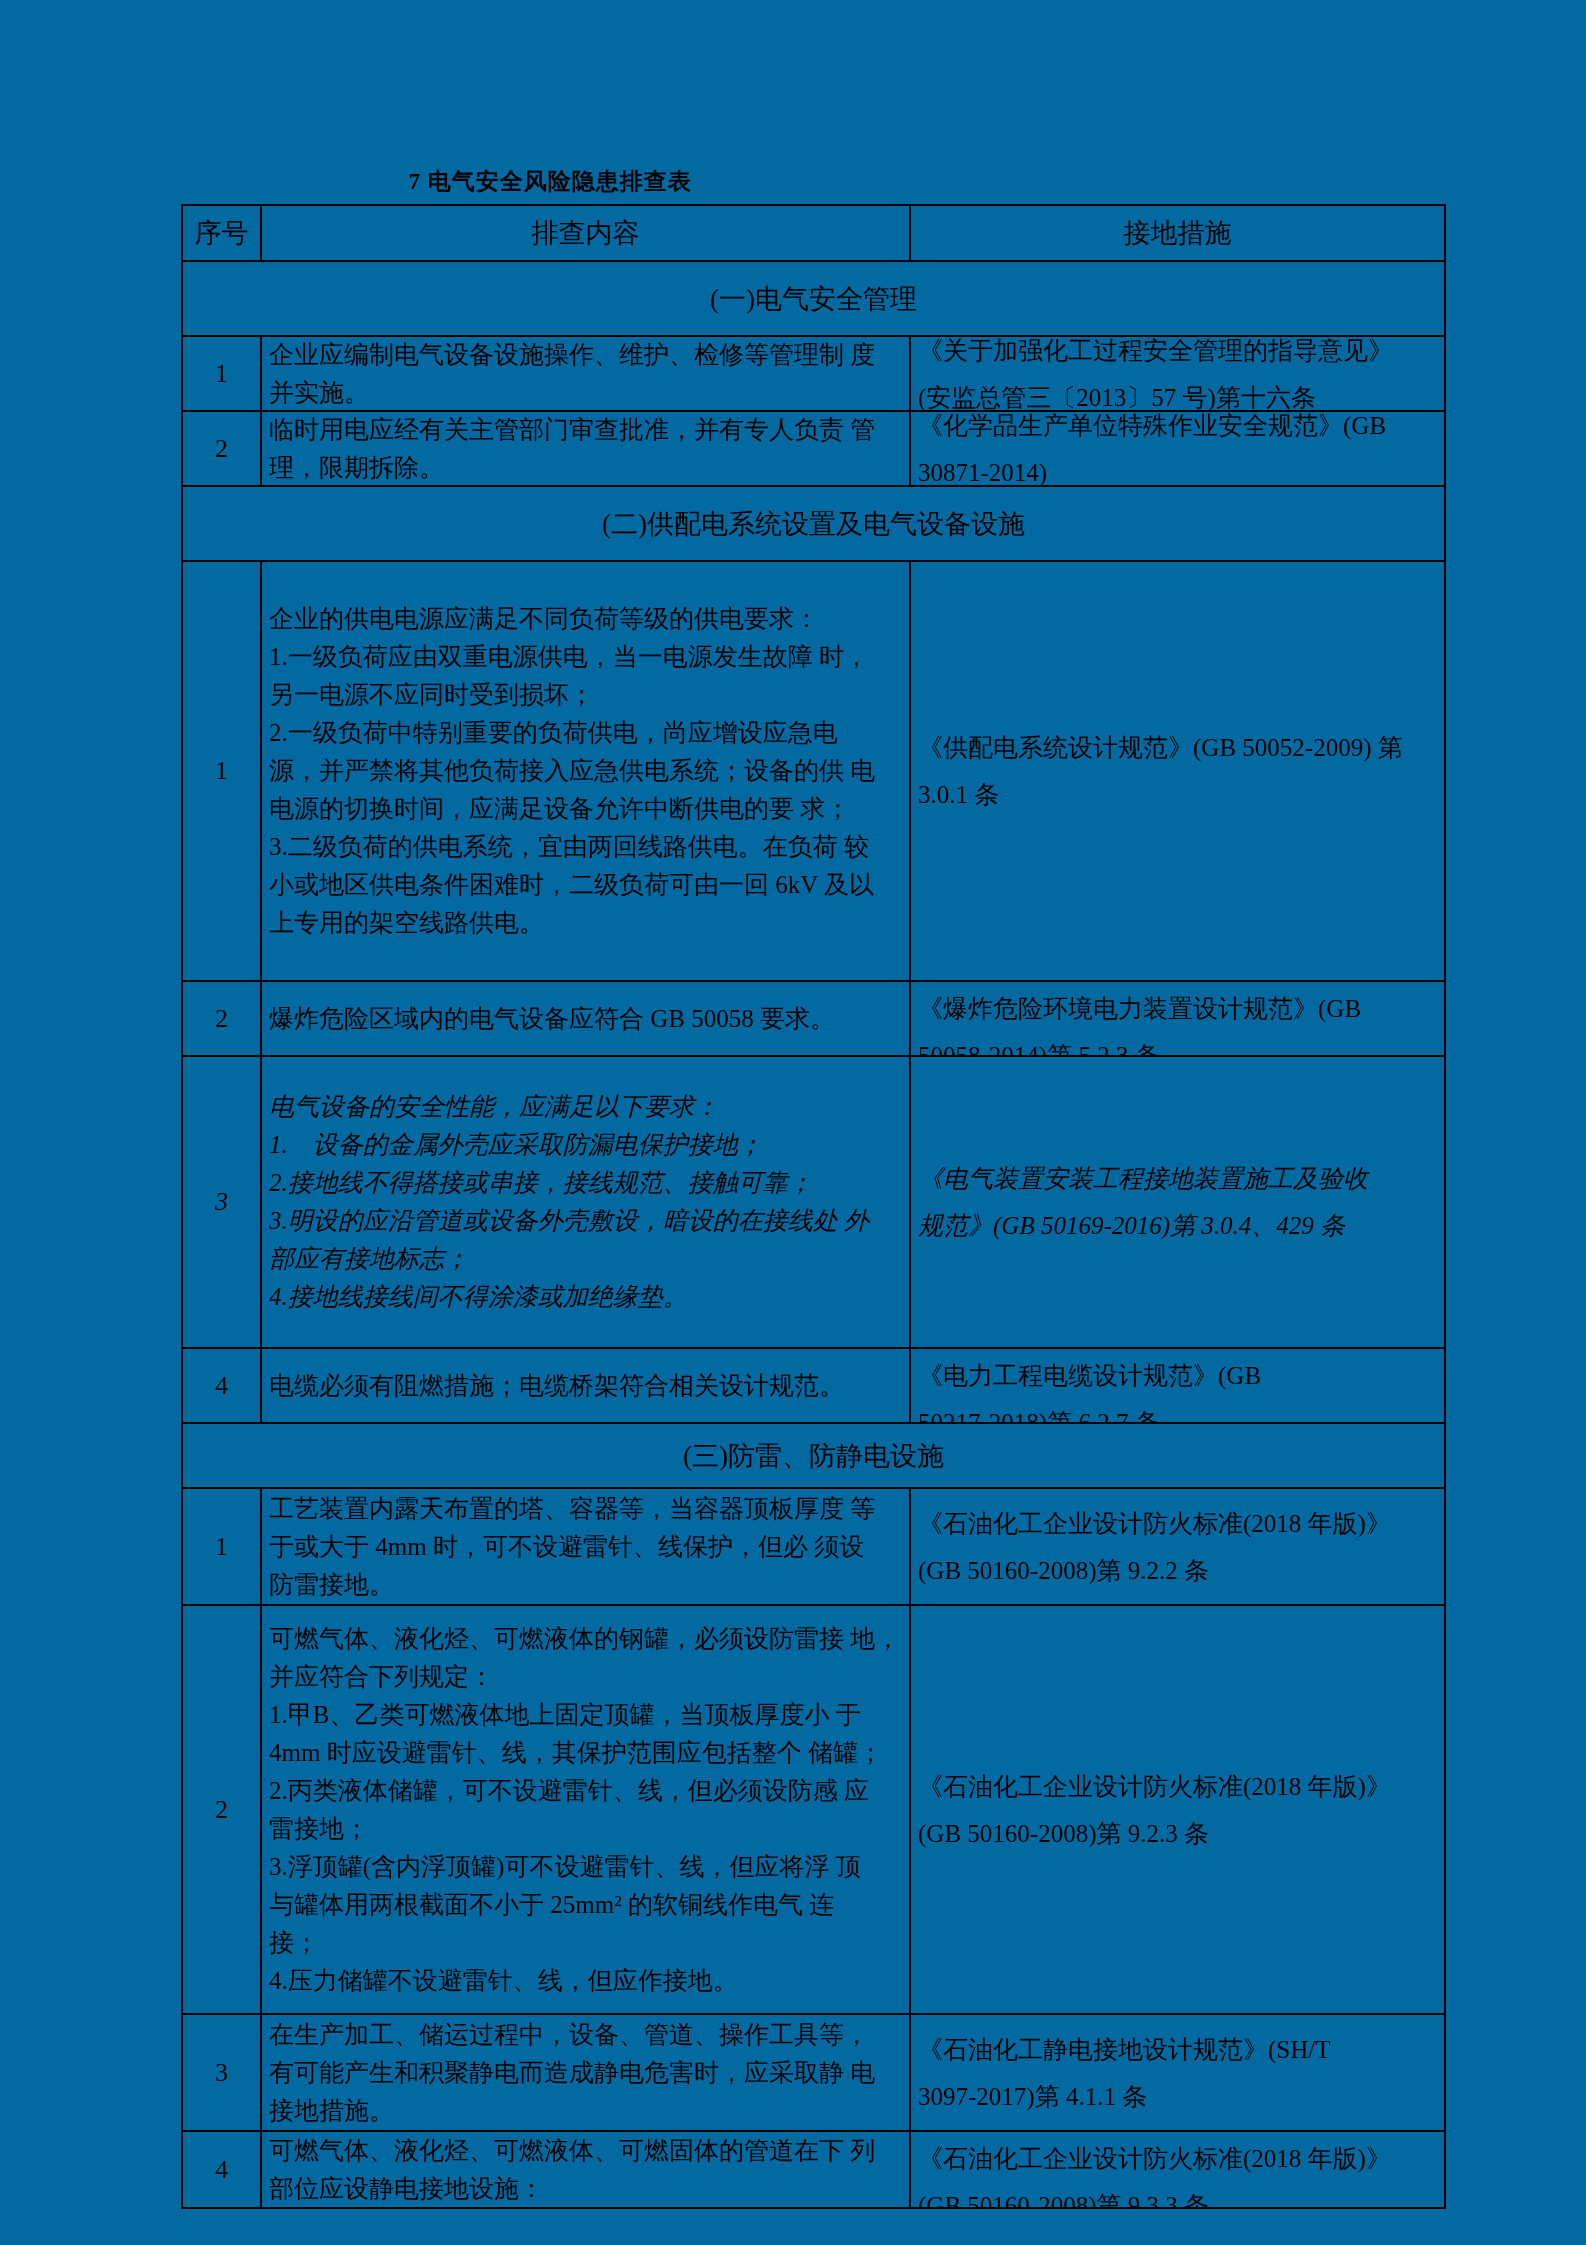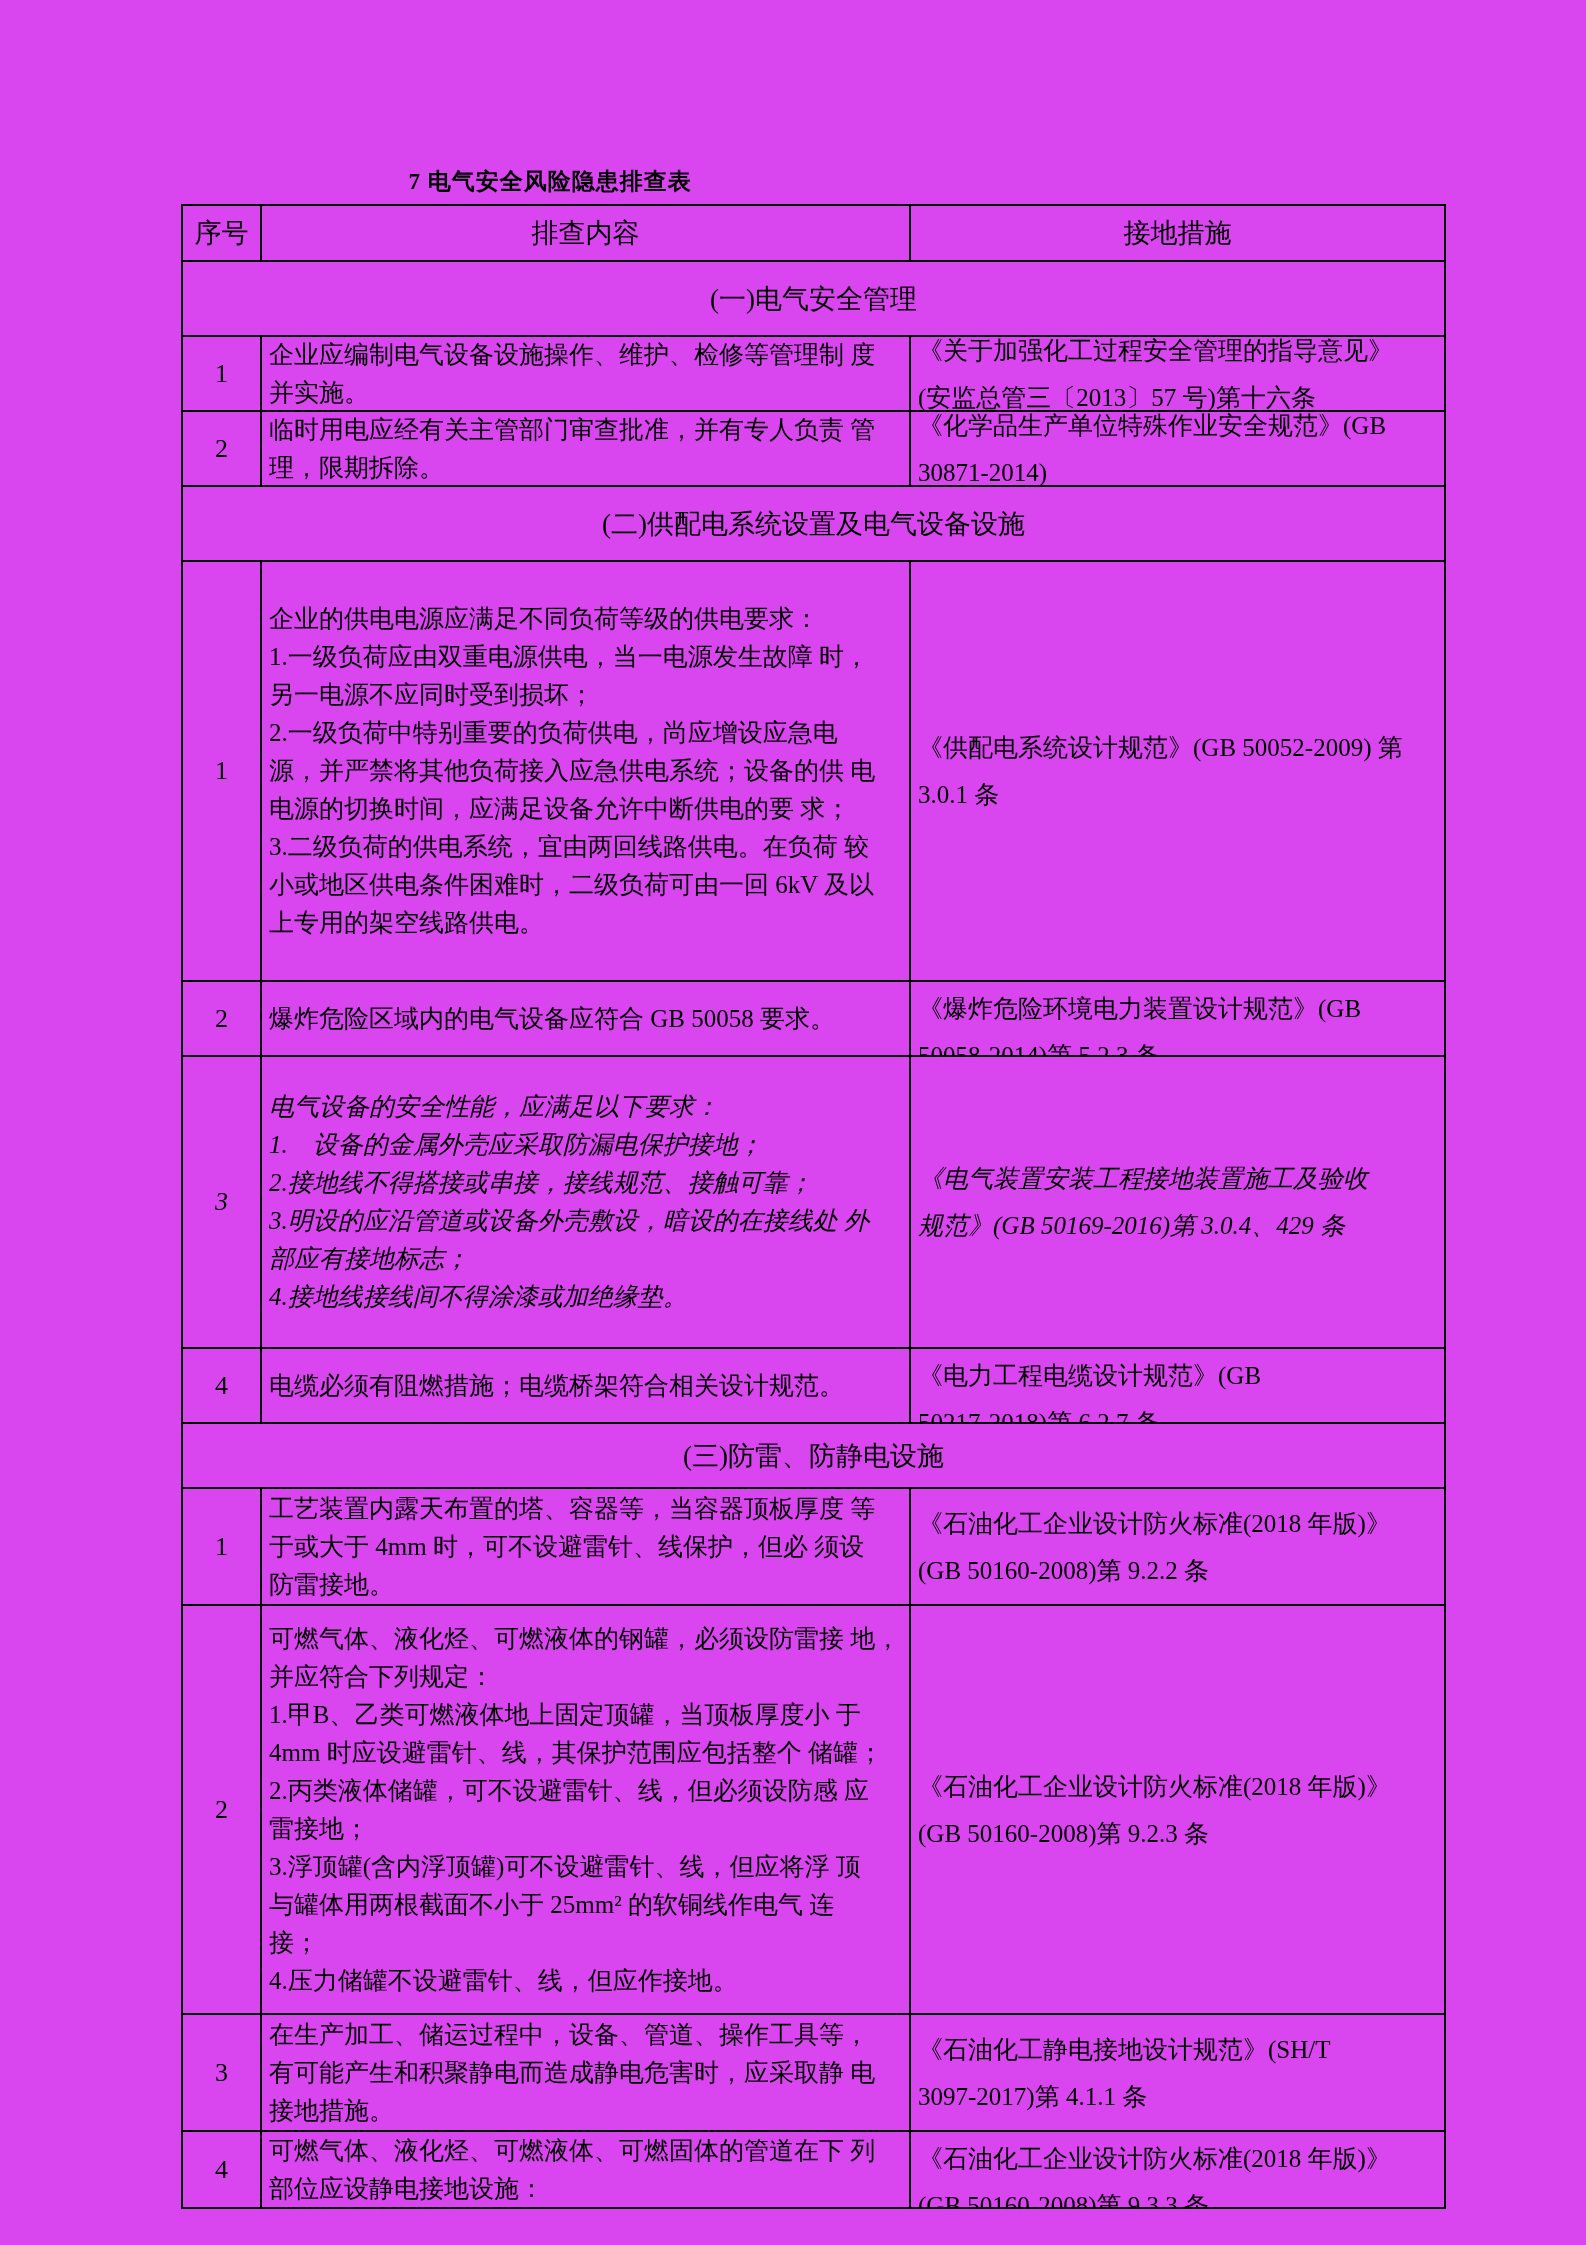--- a/index.html
+++ b/index.html
@@ -1,19 +1,19 @@
 <!DOCTYPE html>
 <html><head>
 <meta charset="utf-8">
 <style>
   html,body{margin:0;padding:0;background:#888;}
   .page{
     position:relative;
     width:1586px;height:2245px;
-    background:#d946ef;
+    background:#0369a1;
     font-family:"Liberation Serif","DejaVu Serif",serif;
     color:#000;
     overflow:hidden;
   }
   .doc-title{
     position:absolute;
     top:168px;left:0;width:1100px;
     text-align:center;
     font-size:23px;font-weight:bold;
     line-height:28px;

